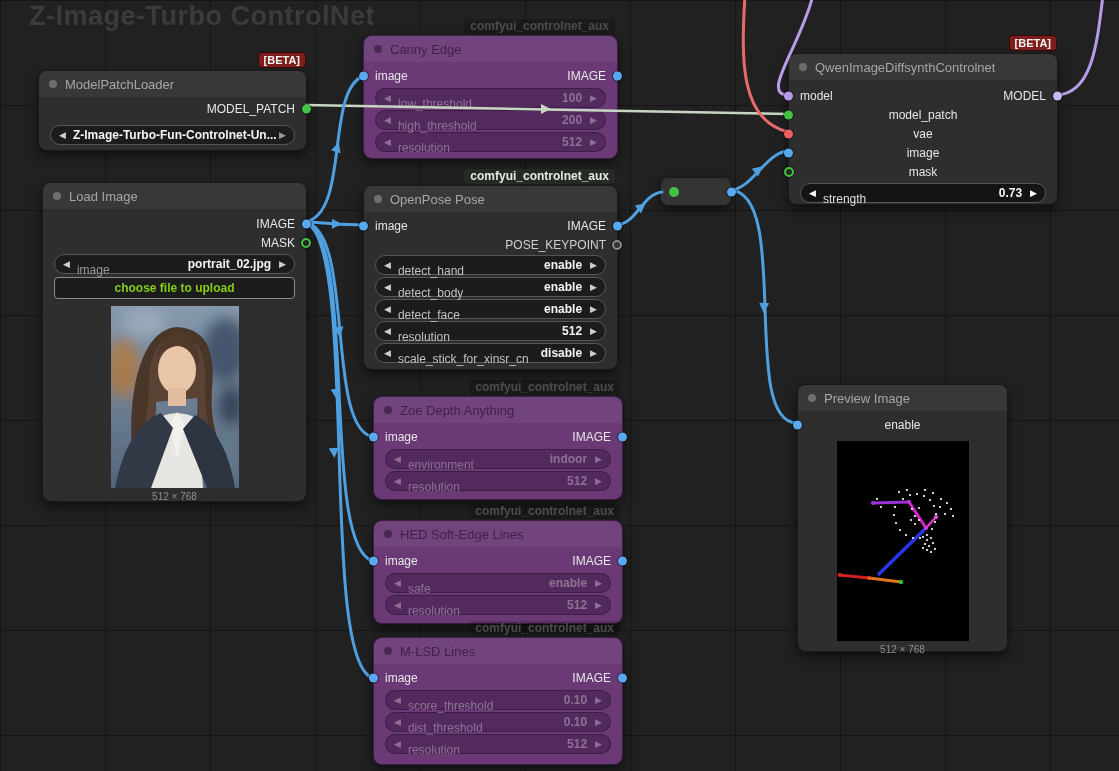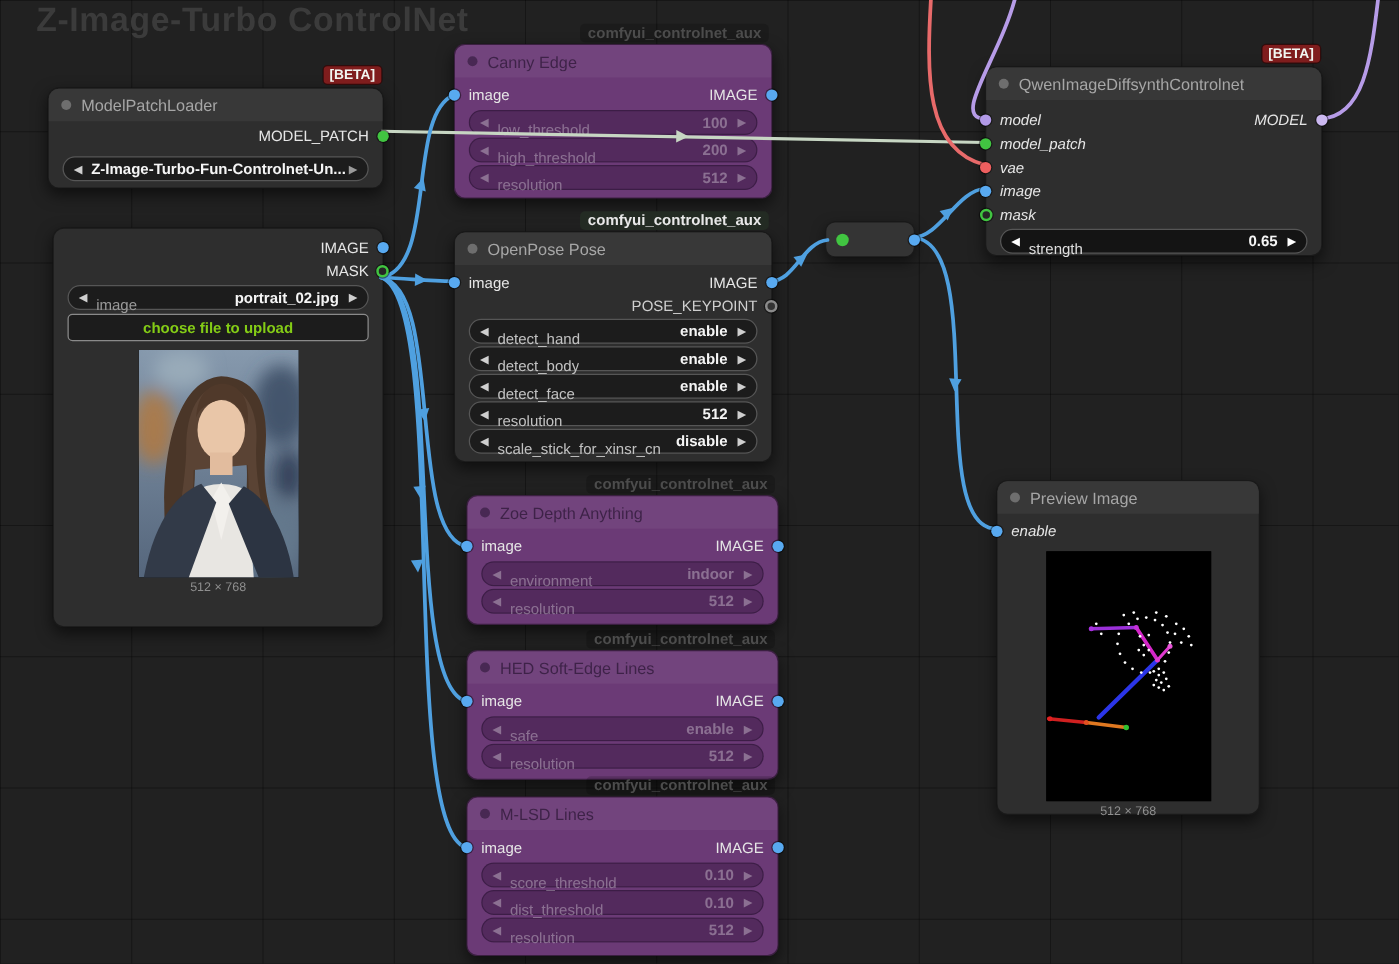--- a/index.html
+++ b/index.html
@@ -32,21 +32,21 @@
   .node.purple{background:var(--node-purple);}
   .node.purple .node-header{background:rgba(255,255,255,0.05);}
   .node.purple .ntitle{color:rgba(10,0,20,.5);}
   .node.purple .hdot{background:rgba(10,0,20,.4);}
   .body-pad{padding-top:4px;}
   .io-row{
     position:relative;display:flex;align-items:center;height:20px;
     padding:0 11px;
   }
   .io-row.thin{height:17px;justify-content:flex-end;}
-  .io-row.in-only{height:19px;justify-content:flex-start;font-style:italic;}
+  .io-row.in-only{height:19px;justify-content:center;}
   .slot-label{color:#e6e6e6;font-size:12px;}
   .slot-label.out{margin-left:auto;}
   .dot{
     position:absolute;top:50%;width:9px;height:9px;border-radius:50%;
     transform:translateY(-50%);z-index:7;box-shadow:0 0 0 1px rgba(0,0,0,.45);
   }
   .dot.in{left:-5px;} .dot.out{right:-5px;}
   .c-blue{background:var(--slot-blue);}
   .c-green{background:var(--slot-green);}
   .c-purple{background:var(--slot-purple);}
@@ -129,20 +129,24 @@
       </div>
       <div class="widget" style="margin-top:8px">
         <span class="arr">◀</span>
         <span class="w-val solo">Z-Image-Turbo-Fun-Controlnet-Un...</span>
         <span class="arr" style="color:#9a9a9a">▶</span>
       </div>
     </div>
   </div>
 
   <div class="node" style="left:42px;top:182px;width:263px;height:318px">
+    <div class="node-header">
+      <span class="hdot"></span>
+      <span class="ntitle">Load Image</span>
+    </div>
     <div style="padding-top:5px">
       <div class="io-row thin" style="height:19px">
         <span class="slot-label out">IMAGE</span>
         <span class="dot out c-blue"></span>
       </div>
       <div class="io-row thin" style="height:19px">
         <span class="slot-label out">MASK</span>
         <span class="dot out hollow-green"></span>
       </div>
       <div class="widget">
@@ -390,21 +394,21 @@
         <span class="dot in c-blue"></span>
         <span class="slot-label">image</span>
       </div>
       <div class="io-row in-only">
         <span class="dot in hollow-green"></span>
         <span class="slot-label">mask</span>
       </div>
       <div class="widget" style="background:#141414">
         <span class="arr" style="color:#fff">◀</span>
         <span class="w-name" style="color:#dedede">strength</span>
-        <span class="w-val">0.65</span>
+        <span class="w-val">0.73</span>
         <span class="arr" style="color:#fff">▶</span>
       </div>
     </div>
   </div>
 
   <div class="node" style="left:797px;top:384px;width:209px;height:266px">
     <div class="node-header">
       <span class="hdot"></span>
       <span class="ntitle">Preview Image</span>
     </div>

